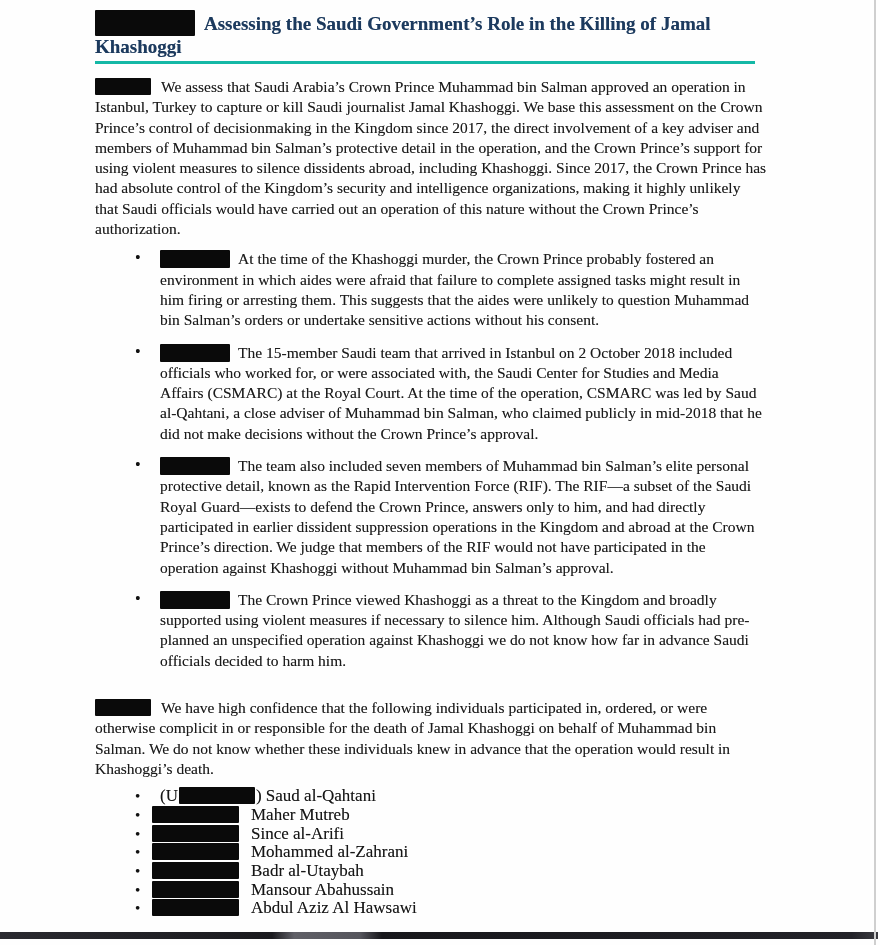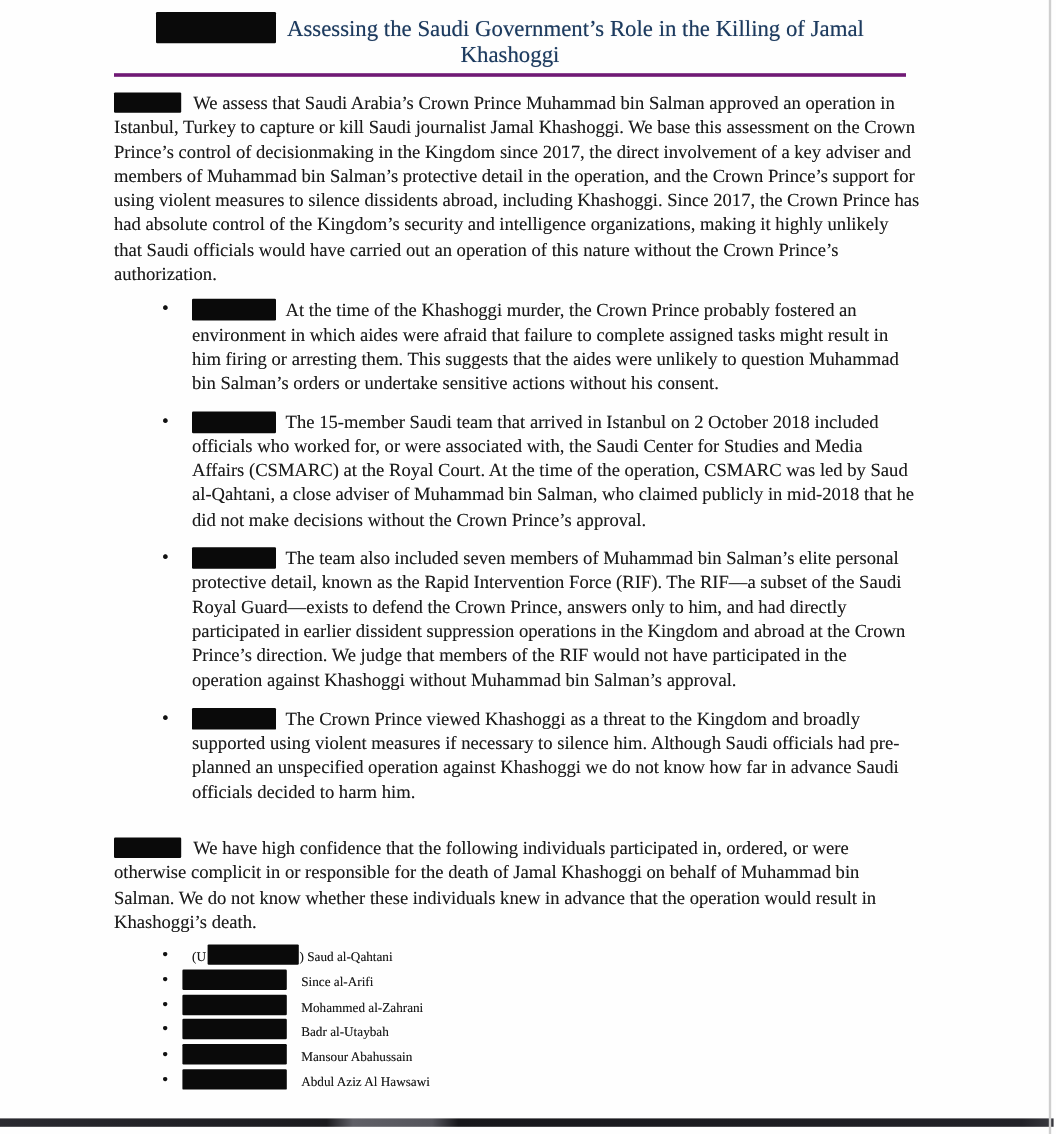--- a/index.html
+++ b/index.html
@@ -18,28 +18,27 @@
   }
   .content {
     position: absolute;
     left: 95px;
     top: 10px;
     width: 672px;
   }
   
   .title-block {
     width: 660px;
-    border-bottom: 3px solid #701a75;
+    border-bottom: 3px solid #14b8a6;
     padding-bottom: 3px;
-    font-weight: normal;
+    font-weight: bold;
     font-size: 19px;
     line-height: 22px;
     color: #1c3a5e;
     text-shadow: 0 0 0.6px rgba(28,58,94,0.55);
-    text-align: center;
   }
   
   .redact {
     display: inline-block;
     background: #0a0a0a;
     border-radius: 1px;
     vertical-align: -4px;
   }
   .title-redact {
     width: 100px;
@@ -100,21 +99,21 @@
     position: absolute;
     left: -25px;
     top: -1px;
     font-size: 16px;
     color: #111;
   }
   ul.names {
     list-style: none;
     margin: 8px 0 0 0;
     padding: 0 0 0 65px;
-    font-size: 11px;
+    font-size: 17px;
     line-height: 18.7px;
     text-shadow: 0 0 0.5px rgba(30,30,30,0.45);
   }
   ul.names li {
     position: relative;
     width: 560px;
     white-space: nowrap;
   }
   ul.names li::before {
     content: "\2022";
@@ -178,20 +177,23 @@
 
     <p class="para confidence">
       <span class="redact para-redact"></span><span>We have high confidence that the following individuals participated in, ordered, or were otherwise complicit in or responsible for the death of Jamal Khashoggi on behalf of Muhammad bin Salman. We do not know whether these individuals knew in advance that the operation would result in Khashoggi’s death.</span>
     </p>
 
     <ul class="names">
       <li>
         <span class="name-pre">(U</span><span class="redact name-redact"></span><span class="name-post">) Saud al-Qahtani</span>
       </li>
       <li>
+        <span class="name-pre"></span><span class="redact name-redact"></span><span class="name-post">Maher Mutreb</span>
+      </li>
+      <li>
         <span class="name-pre"></span><span class="redact name-redact"></span><span class="name-post">Since al-Arifi</span>
       </li>
       <li>
         <span class="name-pre"></span><span class="redact name-redact"></span><span class="name-post">Mohammed al-Zahrani</span>
       </li>
       <li>
         <span class="name-pre"></span><span class="redact name-redact"></span><span class="name-post">Badr al-Utaybah</span>
       </li>
       <li>
         <span class="name-pre"></span><span class="redact name-redact"></span><span class="name-post">Mansour Abahussain</span>

